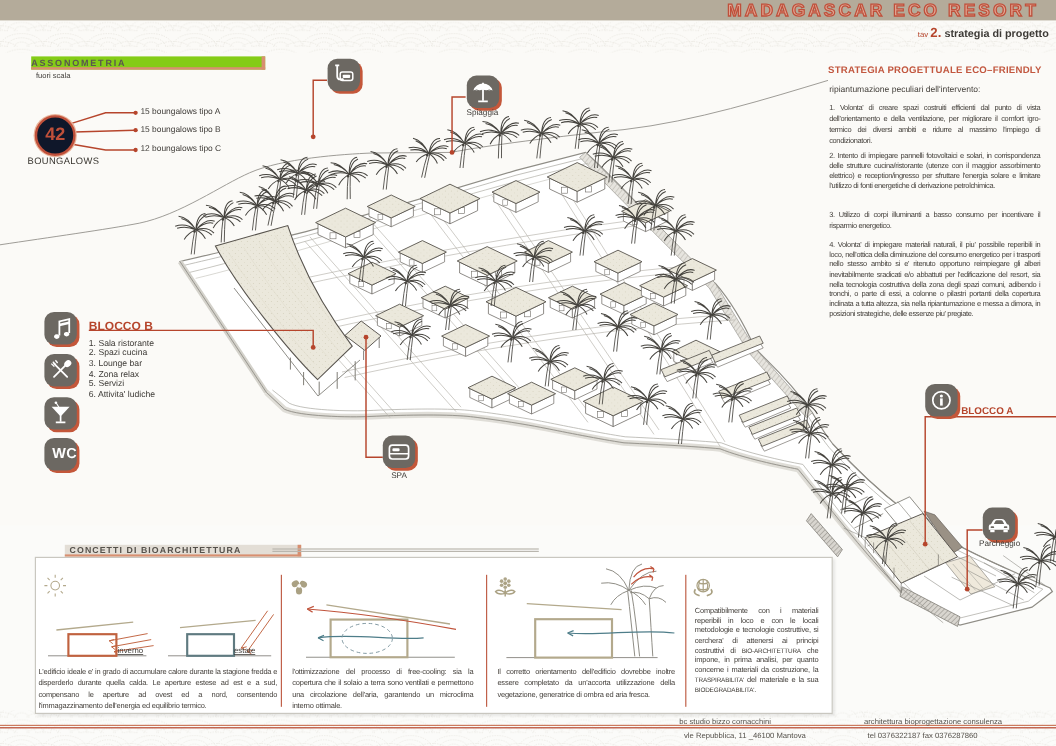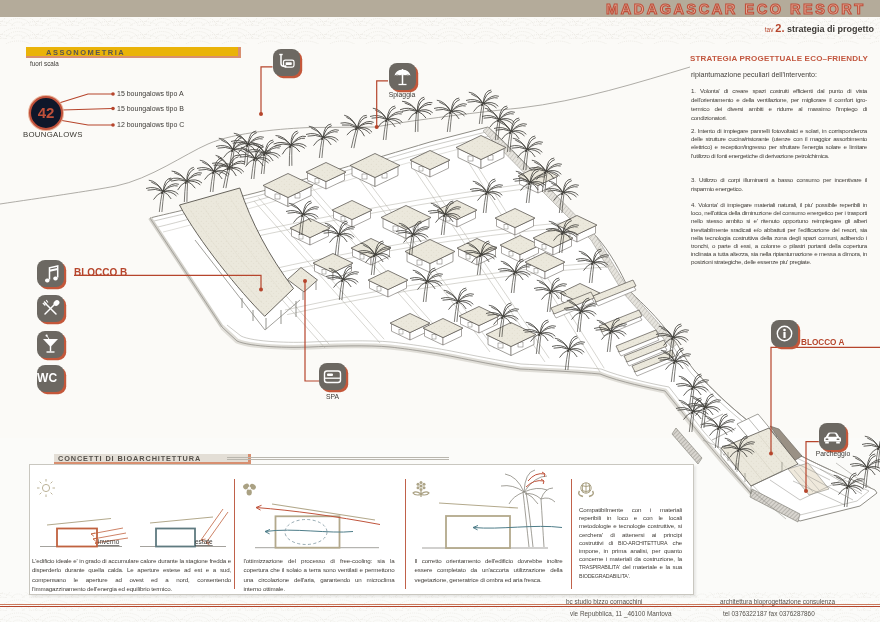--- a/index.html
+++ b/index.html
@@ -326,22 +326,22 @@
 </svg>
 
 <div class="abs" style="left:0;top:0;width:880px;height:17px;background:#b4ab9a;"></div>
 
 <div class="abs" style="left:606px;top:1px;width:274px;height:16px;font-size:14.5px;font-weight:bold;
      letter-spacing:2.55px;color:#e2a794;-webkit-text-stroke:1.05px #bf4f3a;white-space:nowrap;">MADAGASCAR ECO RESORT</div>
 
 <div class="abs" style="left:560px;top:22px;width:314px;text-align:right;font-size:9px;color:#3d3a36;font-weight:bold;">
 <span style="font-size:6.5px;color:#b6452c;font-weight:normal;">tav </span><span style="font-size:11px;color:#b6452c;">2.</span> strategia di progetto</div>
 
-<div class="abs" style="left:26px;top:47px;width:192px;height:9px;background:#eab308;
-     border-bottom:2.5px solid #d88f70;border-right:3px solid #d88f70;padding-left:20px;">
+<div class="abs" style="left:26px;top:47px;width:192px;height:9px;background:#84cc16;
+     border-bottom:2.5px solid #d88f70;border-right:3px solid #d88f70;padding-left:0;">
   <div style="font-size:7.5px;font-weight:bold;color:#5a564f;letter-spacing:1.5px;margin-top:1px;">ASSONOMETRIA</div>
 </div>
 
 <div class="lbl" style="left:30px;top:60px;font-size:6.3px;">fuori scala</div>
 
 <div class="abs" style="left:29px;top:96px;width:30px;height:30px;border-radius:50%;
      border:2.6px solid #c0503a;box-shadow:0 0 0 1px #e9b39a;background:#0f172a;
      text-align:center;line-height:30px;font-size:15px;font-weight:bold;color:#c0503a;">42</div>
 
 <div class="lbl" style="left:23px;top:130px;font-size:7.8px;letter-spacing:0.3px;color:#38352f;">BOUNGALOWS</div>
@@ -397,21 +397,21 @@
 <svg width="27" height="27" viewBox="0 0 27 27">
   <path d="M6,8 H21 L13.5,16 Z" fill="#fff"></path>
   <line x1="13.5" y1="15" x2="13.5" y2="20.5" stroke="#fff" stroke-width="1.4"></line>
   <line x1="9.5" y1="21" x2="17.5" y2="21" stroke="#fff" stroke-width="1.4"></line>
   <line x1="10" y1="5" x2="12.5" y2="9" stroke="#fff" stroke-width="0.9"></line>
   <circle cx="9.6" cy="4.6" r="1.1" fill="#fff"></circle>
 </svg>
 </div>
 
 <div class="ic" style="left:37px;top:365.2px;">
-<div style="color:#fff;font-size:12px;font-weight:bold;text-align:left;line-height:27px;letter-spacing:0.2px;">WC</div>
+<div style="color:#fff;font-size:12px;font-weight:bold;text-align:right;line-height:27px;letter-spacing:0.2px;">WC</div>
 </div>
 
 <div class="ic" style="left:319px;top:363px;">
 <svg width="27" height="27" viewBox="0 0 27 27">
   <rect x="5.5" y="8" width="16" height="11.5" rx="2.5" fill="none" stroke="#fff" stroke-width="1.4"></rect>
   <rect x="8" y="10.5" width="6" height="2.6" rx="1" fill="#fff"></rect>
   <line x1="5.5" y1="15.2" x2="21.5" y2="15.2" stroke="#fff" stroke-width="1.3"></line>
 </svg>
 </div>
 <div class="lbl" style="left:319px;top:393px;width:27px;text-align:center;font-size:6.8px;">SPA</div>
@@ -431,20 +431,23 @@
   <rect x="6.5" y="15.5" width="3" height="1.6" rx="0.8" fill="#6c6862"></rect>
   <rect x="17.5" y="15.5" width="3" height="1.6" rx="0.8" fill="#6c6862"></rect>
   <rect x="6.2" y="18.5" width="3.6" height="2" fill="#fff"></rect>
   <rect x="17.2" y="18.5" width="3.6" height="2" fill="#fff"></rect>
 </svg>
 </div>
 <div class="lbl" style="left:815px;top:450px;width:36px;text-align:center;font-size:6.8px;">Parcheggio</div>
 
 <div class="abs" style="left:74px;top:267px;font-size:10px;font-weight:bold;color:#b6452c;letter-spacing:0px;">BLOCCO B</div>
 
+<div class="abs" style="left:74px;top:281.5px;font-size:7.2px;line-height:8.7px;color:#3d3a36;">
+1. Sala ristorante<br>2. Spazi cucina<br>3. Lounge bar<br>4. Zona relax<br>5. Servizi<br>6. Attivita' ludiche
+</div>
 
 <div class="abs" style="left:801px;top:338px;font-size:8.2px;font-weight:bold;color:#b6452c;letter-spacing:0px;">BLOCCO A</div>
 
 
 <div class="abs" style="left:690px;top:54px;font-size:8.0px;font-weight:bold;color:#c2573f;letter-spacing:0.2px;">STRATEGIA PROGETTUALE ECO–FRIENDLY</div>
 
 <div class="abs lbl" style="left:691px;top:71px;font-size:7.1px;color:#45413c;">ripiantumazione peculiari dell'intervento:</div>
 <div class="par" style="left:691px;top:86px;width:176px;">1. Volonta' di creare spazi costruiti efficienti dal punto di vista dell'orientamento e della ventilazione, per migliorare il comfort igro-termico dei diversi ambiti e ridurre al massimo l'impiego di condizionatori.</div>
 <div class="par" style="left:691px;top:126.5px;width:176px;line-height:8.35px;">2. Intento di impiegare pannelli fotovoltaici e solari, in corrispondenza delle strutture cucina/ristorante (utenze con il maggior assorbimento elettrico) e reception/ingresso per sfruttare l'energia solare e limitare l'utilizzo di fonti energetiche di derivazione petrolchimica.</div>
 <div class="par" style="left:691px;top:175px;width:176px;">3. Utilizzo di corpi illuminanti a basso consumo per incentivare il risparmio energetico.</div>

